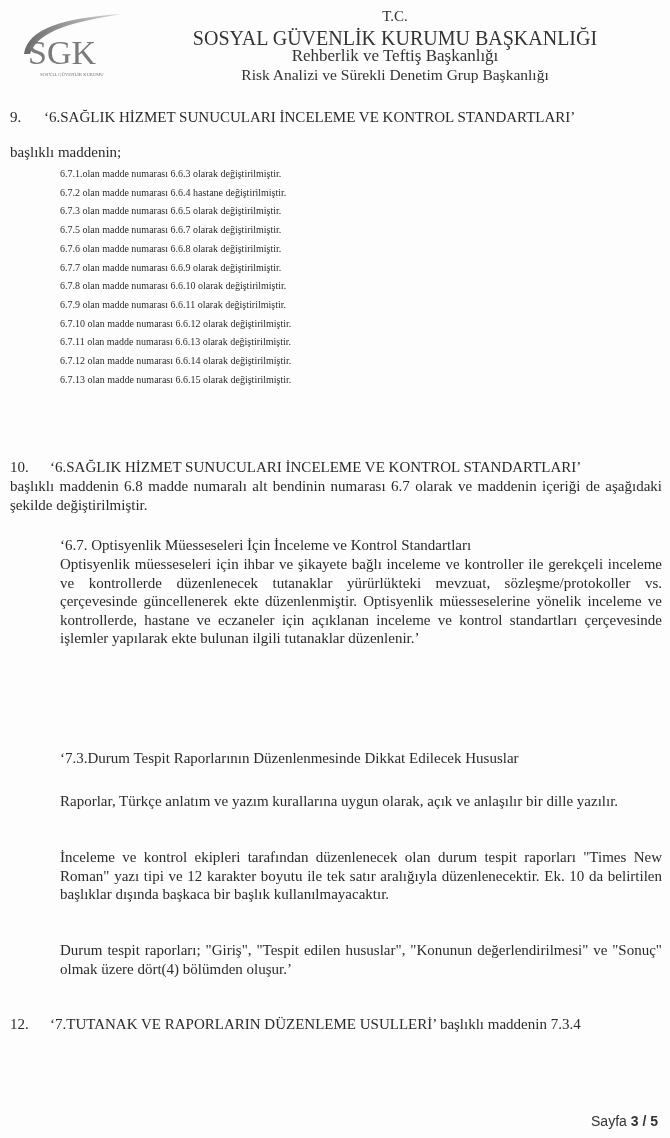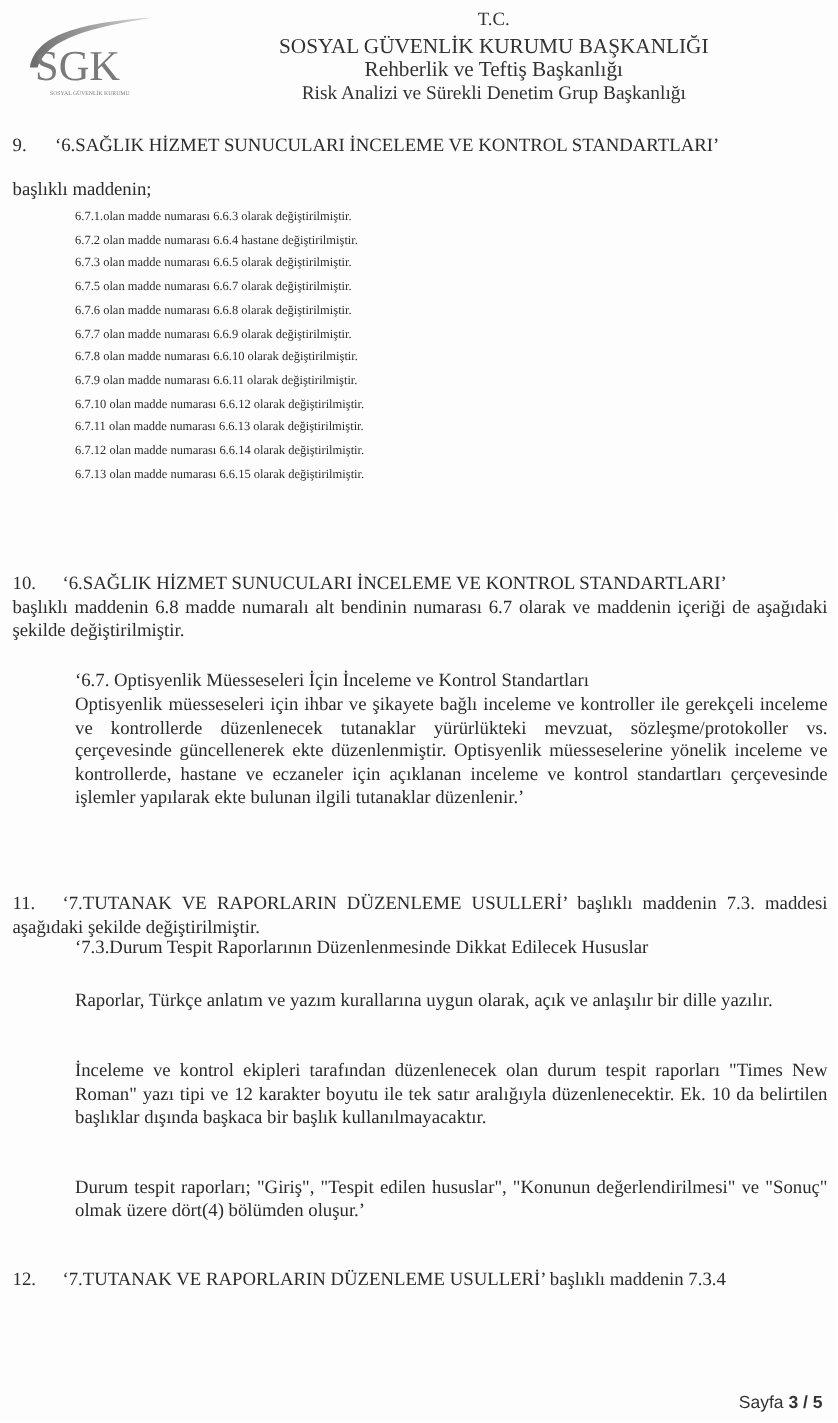--- a/index.html
+++ b/index.html
@@ -9,21 +9,21 @@
     font-family: "Liberation Serif", "DejaVu Serif", serif;
   }
   .page { position: absolute; inset: 0; background: #fdfdfd; }
 
   
   .logo { position: absolute; left: 14px; top: 8px; width: 110px; height: 72px; }
   .logo svg { width: 100%; height: 100%; display: block; }
   .head { position: absolute; left: 150px; width: 490px; text-align: center; color: #333; }
   .head div { position: absolute; left: 0; right: 0; }
   .h-tc { top: 8px; font-size: 15px; }
-  .h-org { top: 27px; font-size: 17px; }
+  .h-org { top: 27px; font-size: 20px; }
   .h-dept { top: 46px; font-size: 17px; }
   .h-grp { top: 66px; font-size: 15.5px; }
 
   
   .p { position: absolute; font-size: 15px; line-height: 18.6px; color: #2b2b2b; }
   .full { left: 10px; width: 652px; }
   .indent { left: 60px; width: 602px; }
   .just { text-align: justify; text-align-last: left; }
   .num { display: inline-block; width: 34px; }
   .line { white-space: nowrap; }
@@ -80,23 +80,20 @@
   </div>
 
   <div class="p full line" style="top:458px;">
     <span class="num" style="width:40px;">10.</span><span>‘6.SAĞLIK HİZMET SUNUCULARI İNCELEME VE KONTROL STANDARTLARI’</span>
   </div>
   <div class="p full just" style="top:477px;">başlıklı maddenin 6.8 madde numaralı alt bendinin numarası 6.7 olarak ve maddenin içeriği de aşağıdaki şekilde değiştirilmiştir.</div>
 
   <div class="p indent" style="top:536px;">‘6.7. Optisyenlik Müesseseleri İçin İnceleme ve Kontrol Standartları</div>
   <div class="p indent just" style="top:555px;">Optisyenlik müesseseleri için ihbar ve şikayete bağlı inceleme ve kontroller ile gerekçeli inceleme ve kontrollerde düzenlenecek tutanaklar yürürlükteki mevzuat, sözleşme/protokoller vs. çerçevesinde güncellenerek ekte düzenlenmiştir. Optisyenlik müesseselerine yönelik inceleme ve kontrollerde, hastane ve eczaneler için açıklanan inceleme ve kontrol standartları çerçevesinde işlemler yapılarak ekte bulunan ilgili tutanaklar düzenlenir.’</div>
 
-  <div class="p full just" style="top:714px;">
-    <span class="num" style="width:40px;">11.</span><span>‘7.TUTANAK VE RAPORLARIN DÜZENLEME USULLERİ’ başlıklı maddenin 7.3. maddesi aşağıdaki şekilde değiştirilmiştir.</span>
-  </div>
 
   <div class="p indent" style="top:749px;">‘7.3.Durum Tespit Raporlarının Düzenlenmesinde Dikkat Edilecek Hususlar</div>
   <div class="p indent just" style="top:792px;">Raporlar, Türkçe anlatım ve yazım kurallarına uygun olarak, açık ve anlaşılır bir dille yazılır.</div>
   <div class="p indent just" style="top:848px;">İnceleme ve kontrol ekipleri tarafından düzenlenecek olan durum tespit raporları "Times New Roman" yazı tipi ve 12 karakter boyutu ile tek satır aralığıyla düzenlenecektir. Ek. 10 da belirtilen başlıklar dışında başkaca bir başlık kullanılmayacaktır.</div>
   <div class="p indent just" style="top:941px;">Durum tespit raporları; "Giriş", "Tespit edilen hususlar", "Konunun değerlendirilmesi" ve "Sonuç" olmak üzere dört(4) bölümden oluşur.’</div>
 
   <div class="p full line" style="top:1015px;">
     <span class="num" style="width:40px;">12.</span><span>‘7.TUTANAK VE RAPORLARIN DÜZENLEME USULLERİ’ başlıklı maddenin 7.3.4</span>
   </div>
 

